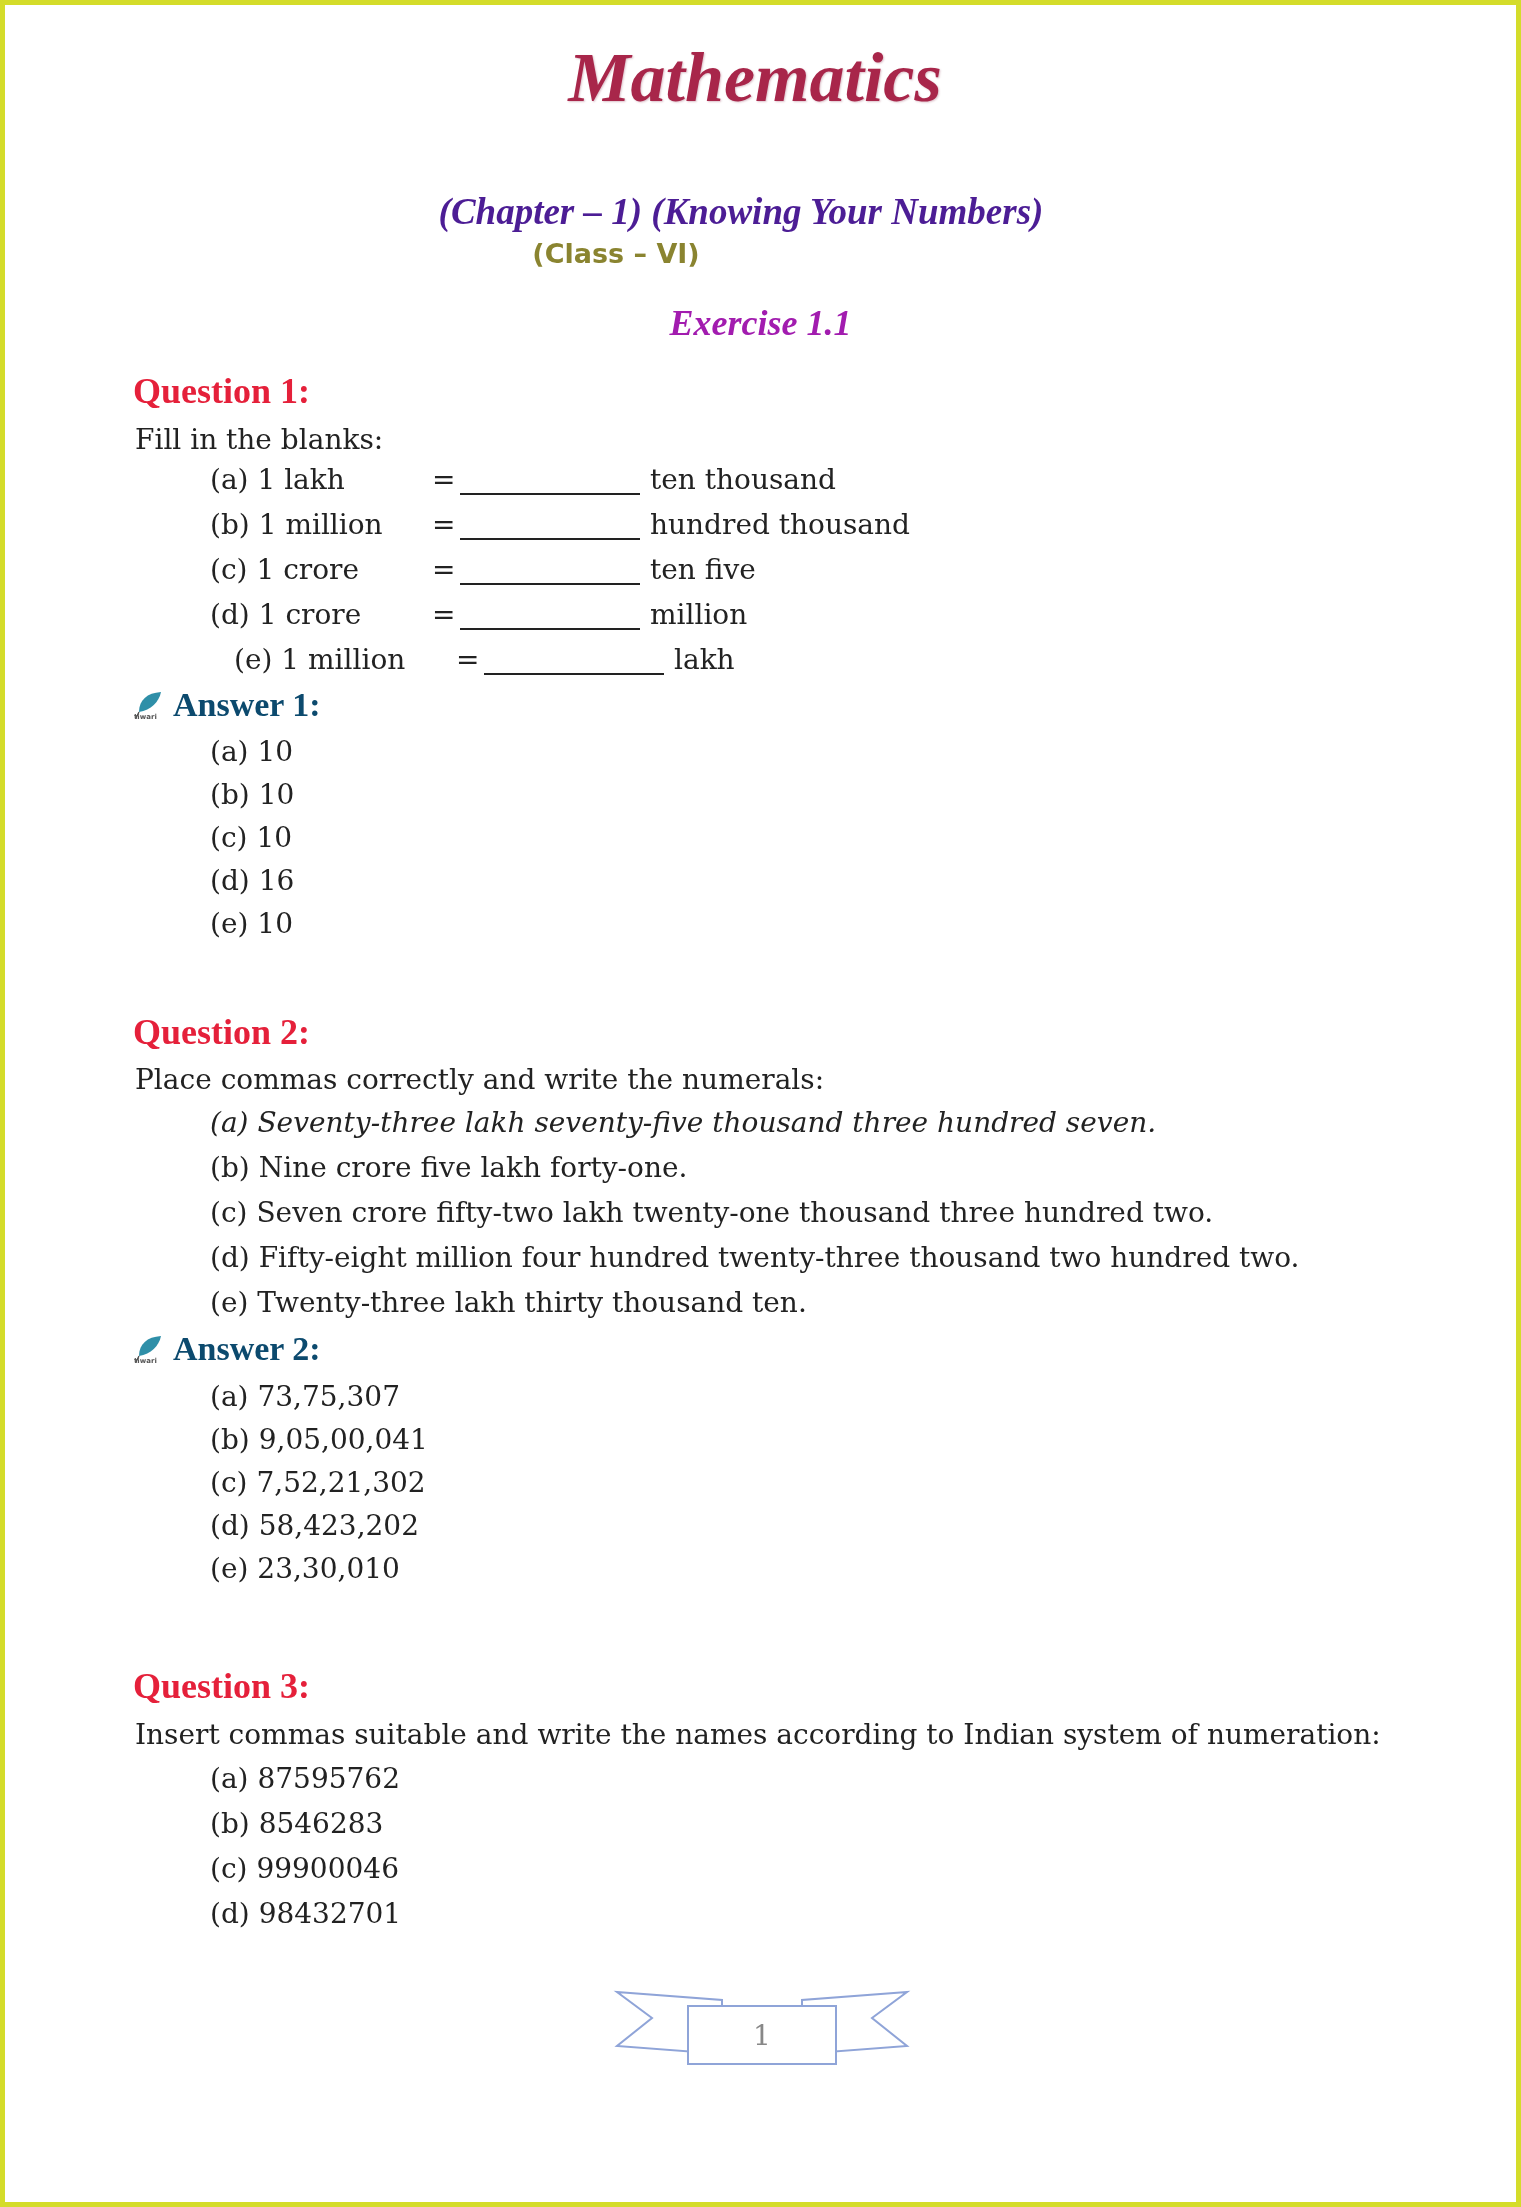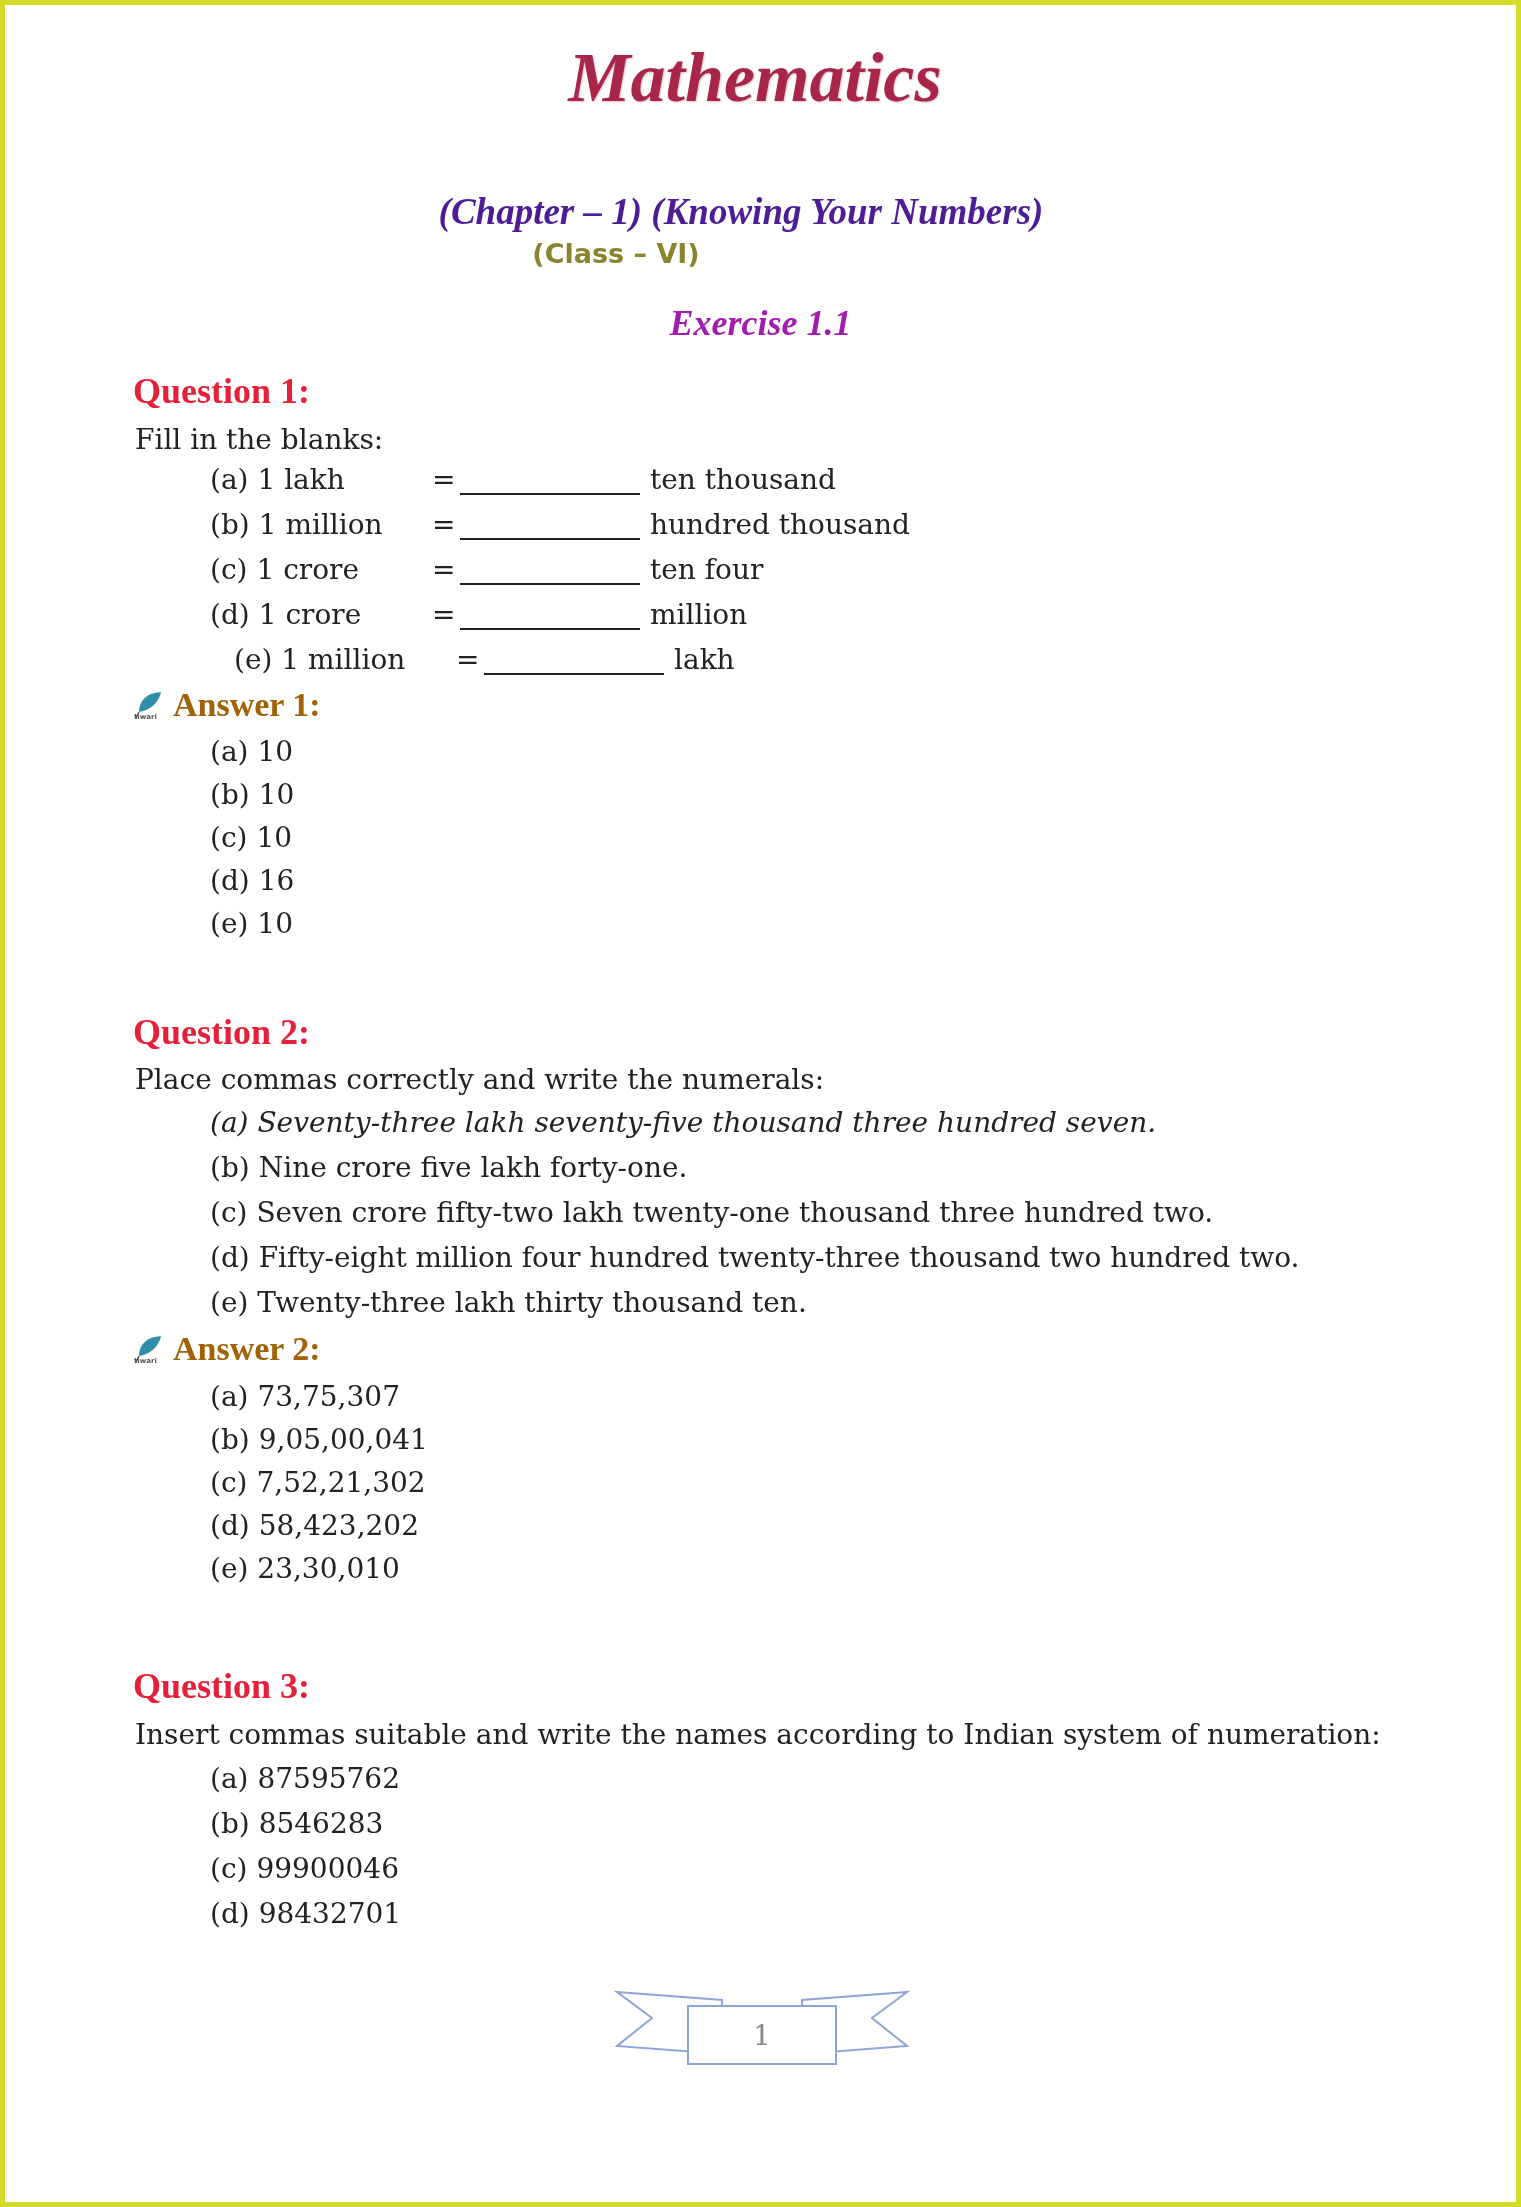--- a/index.html
+++ b/index.html
@@ -32,21 +32,21 @@
     left: 0; width: 1521px; text-align: center; top: 302px;
     font-family: "Liberation Serif", serif; font-weight: bold; font-style: italic;
     font-size: 36px; color: #a21caf;
   }
   .qhead {
     left: 133px; font-family: "Liberation Serif", serif; font-weight: bold;
     font-size: 36px; color: #e5203a;
   }
   .ahead {
     left: 133px; font-family: "Liberation Serif", serif; font-weight: bold;
-    font-size: 34px; color: #a16207; display: flex; align-items: center;
+    font-size: 34px; color: #0c4a6e; display: flex; align-items: center;
   }
   .leaf {
     display: inline-block; width: 34px; height: 30px; margin-right: 6px; position: relative;
   }
   .body {
     font-family: "DejaVu Serif", serif; font-size: 28px; color: #222222;
   }
   .prompt { left: 135px; }
   .item { left: 210px; }
   .fill-row { left: 210px; display: flex; }
@@ -77,21 +77,21 @@
 <div class="abs body fill-row" style="top:508px;">
   <span class="lbl">(b) 1 million</span>
   <span class="eq">=</span>
   <span class="blank"></span>
   <span>hundred thousand</span>
 </div>
 <div class="abs body fill-row" style="top:553px;">
   <span class="lbl">(c) 1 crore</span>
   <span class="eq">=</span>
   <span class="blank"></span>
-  <span>ten four</span>
+  <span>ten five</span>
 </div>
 <div class="abs body fill-row" style="top:598px;">
   <span class="lbl">(d) 1 crore</span>
   <span class="eq">=</span>
   <span class="blank"></span>
   <span>million</span>
 </div>
 <div class="abs body fill-row" style="top:643px;margin-left:24px;">
   <span class="lbl">(e) 1 million</span>
   <span class="eq">=</span>

